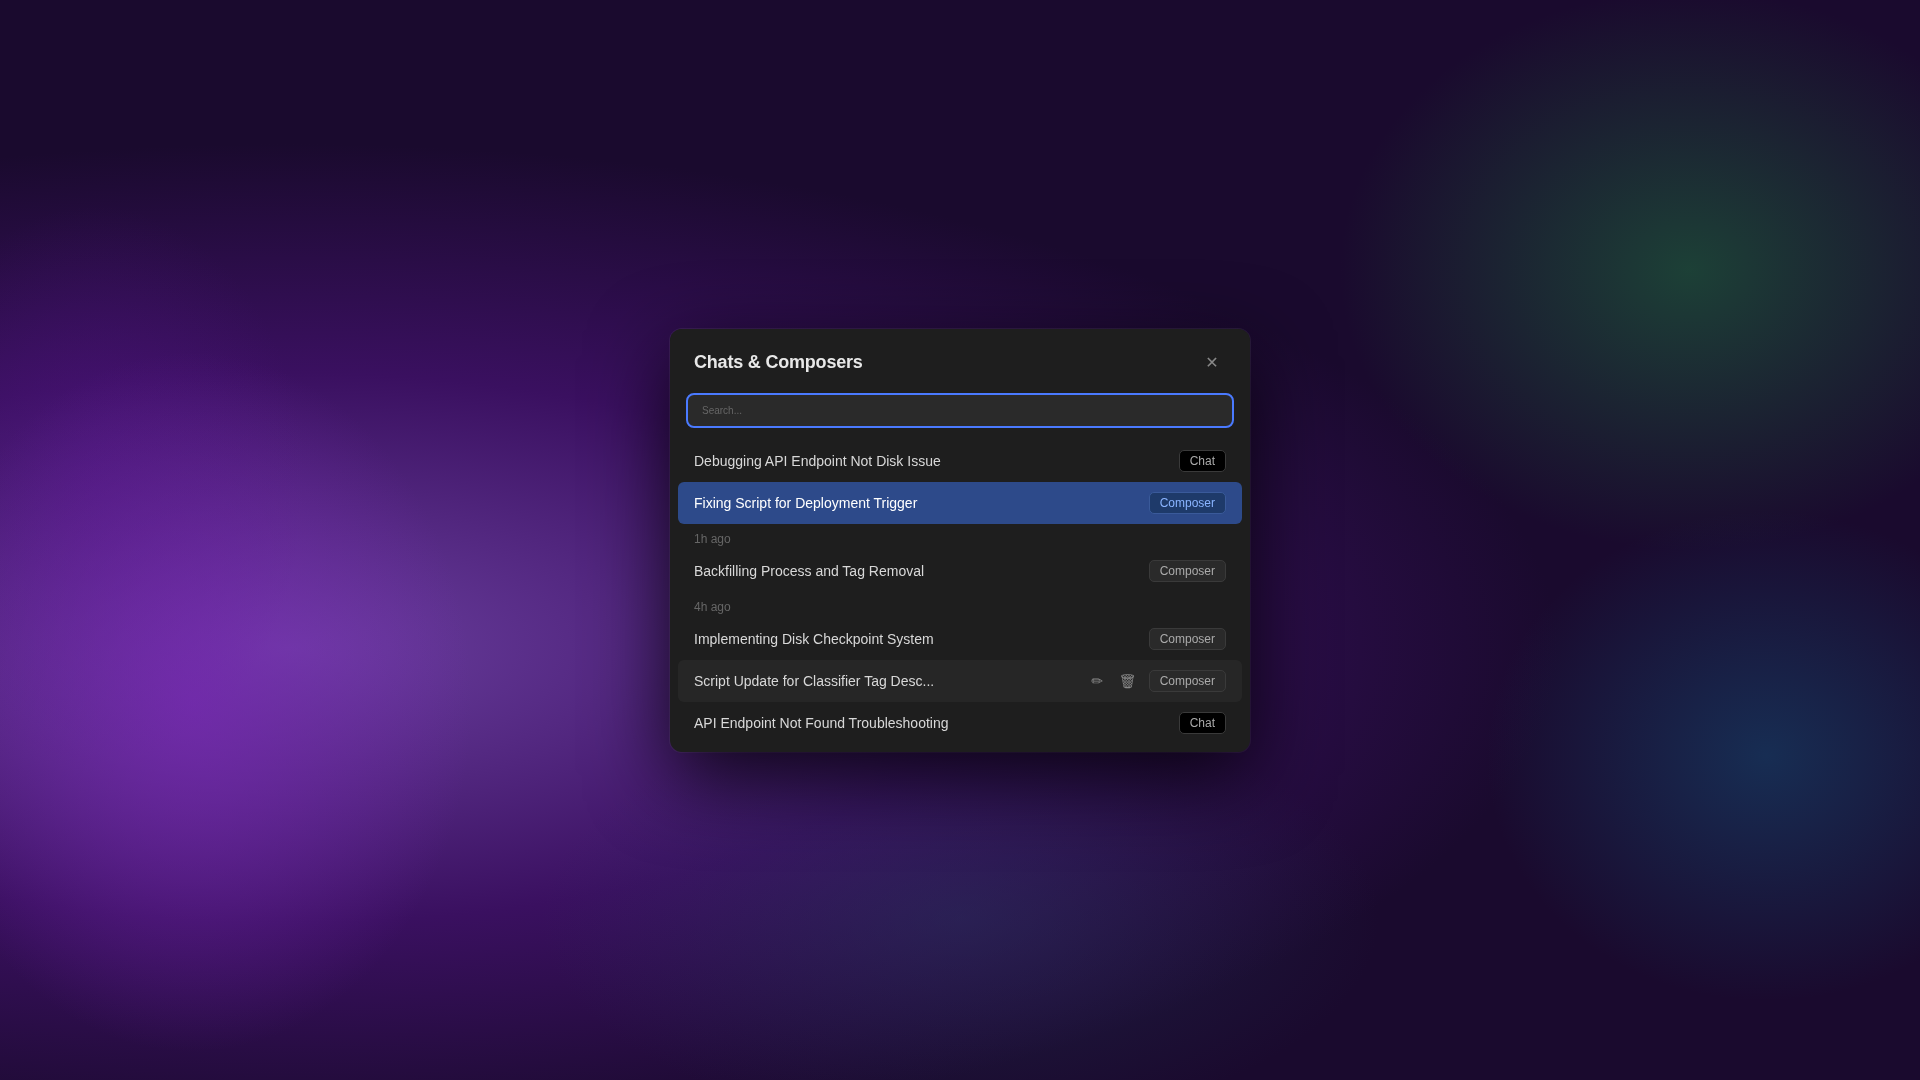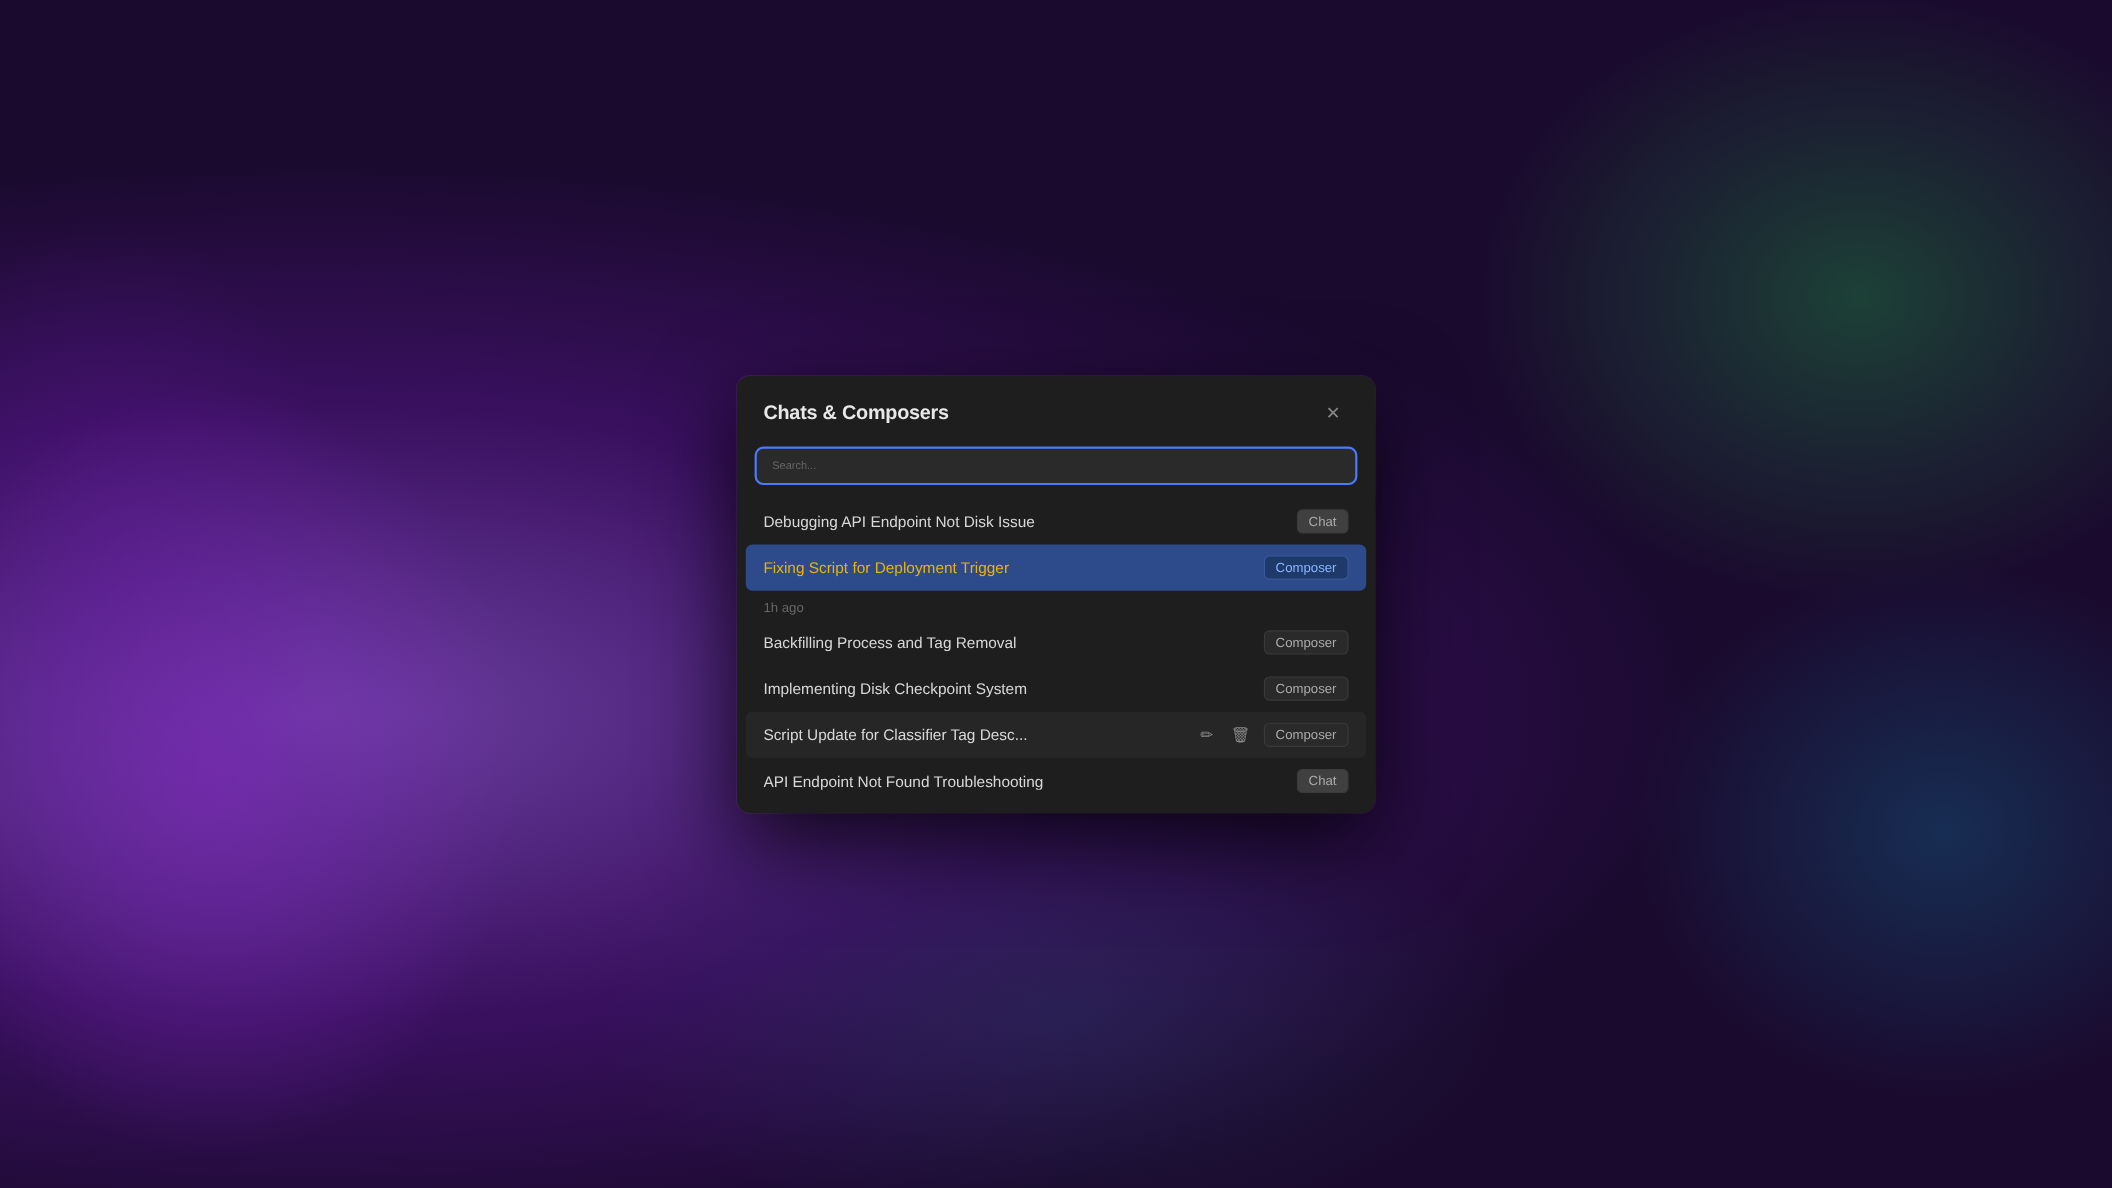--- a/index.html
+++ b/index.html
@@ -142,35 +142,35 @@
       color: #d8d8d8;
       font-weight: 400;
       flex: 1;
       margin-right: 10px;
       white-space: nowrap;
       overflow: hidden;
       text-overflow: ellipsis;
     }
 
     .list-item.active .item-title {
-      color: #eab308;
+      color: #ffffff;
       font-weight: 500;
     }
 
     .badge {
       font-size: 12px;
       font-weight: 500;
       padding: 3px 10px;
       border-radius: 5px;
       flex-shrink: 0;
       white-space: nowrap;
     }
 
     .badge-chat {
-      background: #404040;
+      background: #000000;
       color: #aaa;
       border: 1px solid #3a3a3a;
     }
 
     .badge-composer {
       background: #2a2a2a;
       color: #aaa;
       border: 1px solid #3a3a3a;
     }
 
@@ -228,20 +228,23 @@
       </div>
 
       <div class="time-separator">
         <span>1h ago</span>
       </div>
       <div class="list-item">
         <span class="item-title">Backfilling Process and Tag Removal</span>
         <span class="badge badge-composer">Composer</span>
       </div>
 
+      <div class="time-separator">
+        <span>4h ago</span>
+      </div>
       <div class="list-item">
         <span class="item-title">Implementing Disk Checkpoint System</span>
         <span class="badge badge-composer">Composer</span>
       </div>
 
       <div class="list-item hovered-item">
         <span class="item-title">Script Update for Classifier Tag Desc...</span>
         <div class="item-actions">
           <span class="action-icon">✏</span>
           <span class="action-icon">🗑</span>

